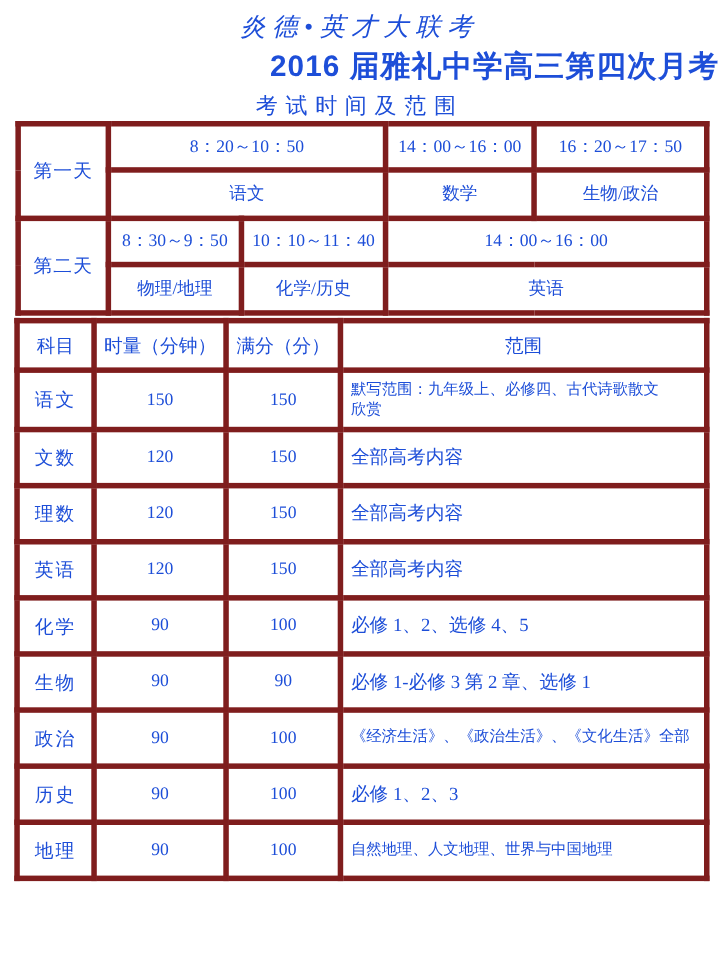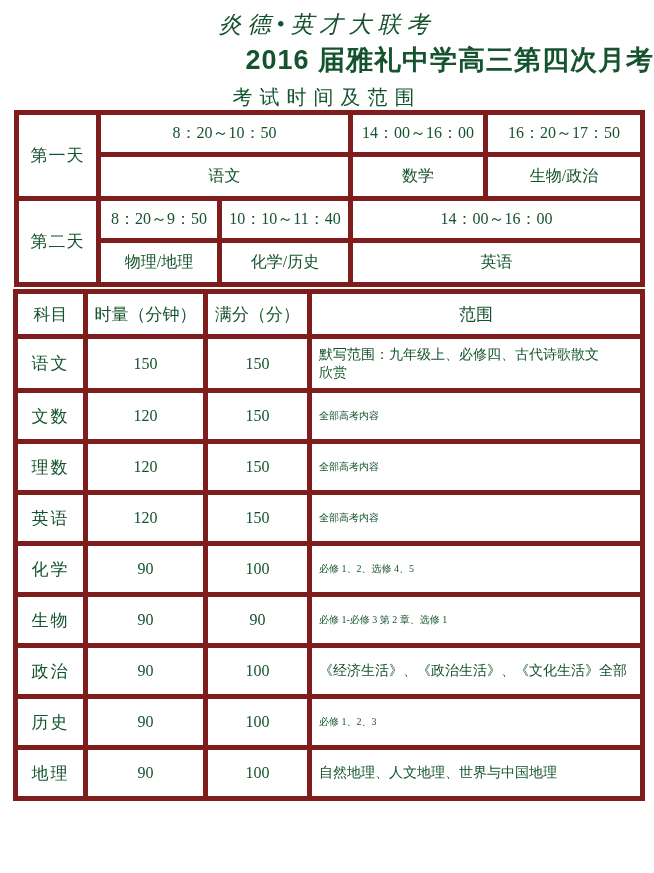--- a/index.html
+++ b/index.html
@@ -1,21 +1,21 @@
 <!DOCTYPE html>
 <html><head>
 <meta charset="utf-8">
 <style>
   html, body { margin: 0; padding: 0; background: #ffffff; }
   .page {
     position: relative;
     width: 654px;
     height: 873px;
     background: #ffffff;
-    color: #14532d;
+    color: #1d4ed8;
     font-family: "Liberation Serif", serif;
     overflow: hidden;
   }
   .title-small {
     padding-top: 10px;
     text-align: center;
     font-style: italic;
     font-weight: 500;
     font-size: 23px;
     letter-spacing: 6px;
@@ -65,21 +65,21 @@
   
   #scope { margin-left: 13px; width: 627px; margin-top: 2px; }
   #scope thead td { height: 40px; font-size: 17px; }
   #scope tbody tr td { height: 42px; }
   #scope tbody tr.r0 td { height: 45px; }
   #scope td.subject { font-size: 17px; letter-spacing: 2px; }
   #scope td.num { font-size: 16px; }
   #scope td.range {
     text-align: left;
     padding: 2px 10px 2px 7px;
-    font-size: 10px;
+    font-size: 17px;
     line-height: 1.25;
   }
   #scope tr.r0 td.range { font-size: 14px; padding-right: 34px; }
   #scope tr.r7 td.range, #scope tr.r9 td.range { font-size: 14px; white-space: nowrap; }
 </style>
 </head>
 <body>
 
 <div class="page">
 
@@ -103,21 +103,21 @@
           <td colspan="1">14：00～16：00</td>
           <td colspan="1">16：20～17：50</td>
         </tr>
         <tr class="subject-row">
           <td colspan="2">语文</td>
           <td colspan="1">数学</td>
           <td colspan="1">生物/政治</td>
         </tr>
         <tr class="time-row">
           <td rowspan="2" class="day-cell">第二天</td>
-          <td colspan="1">8：20～9：50</td>
+          <td colspan="1">8：30～9：50</td>
           <td colspan="1">10：10～11：40</td>
           <td colspan="2">14：00～16：00</td>
         </tr>
         <tr class="subject-row">
           <td colspan="1">物理/地理</td>
           <td colspan="1">化学/历史</td>
           <td colspan="2">英语</td>
         </tr>
       </tbody>
   </table>

